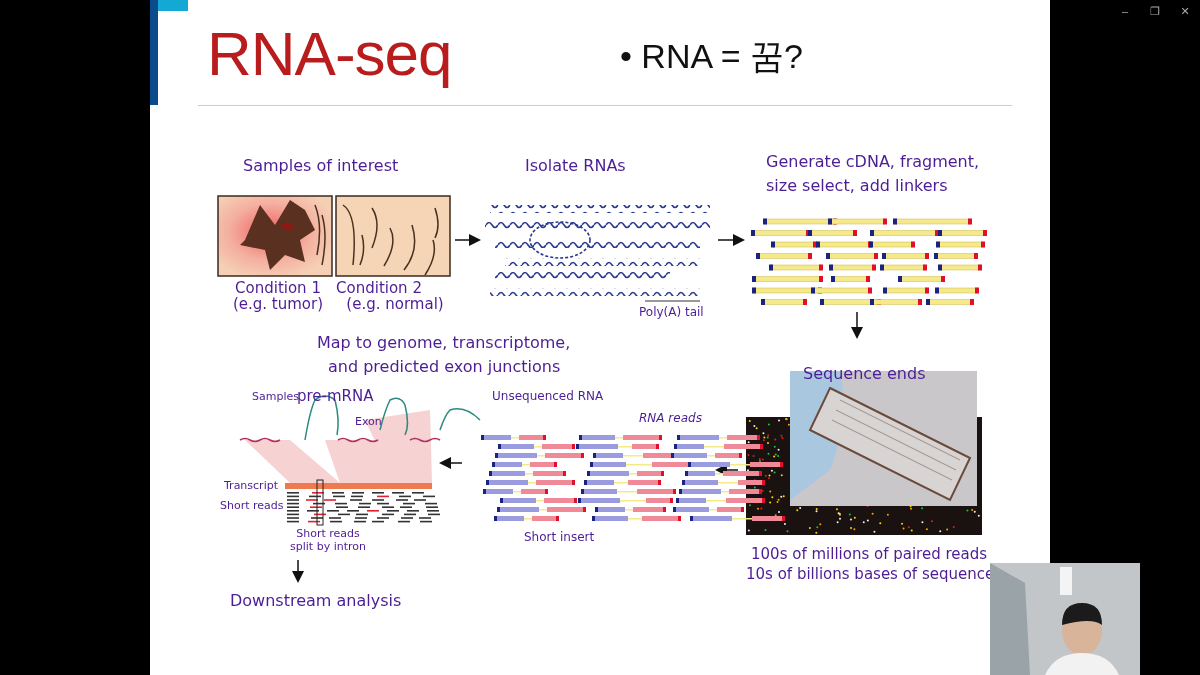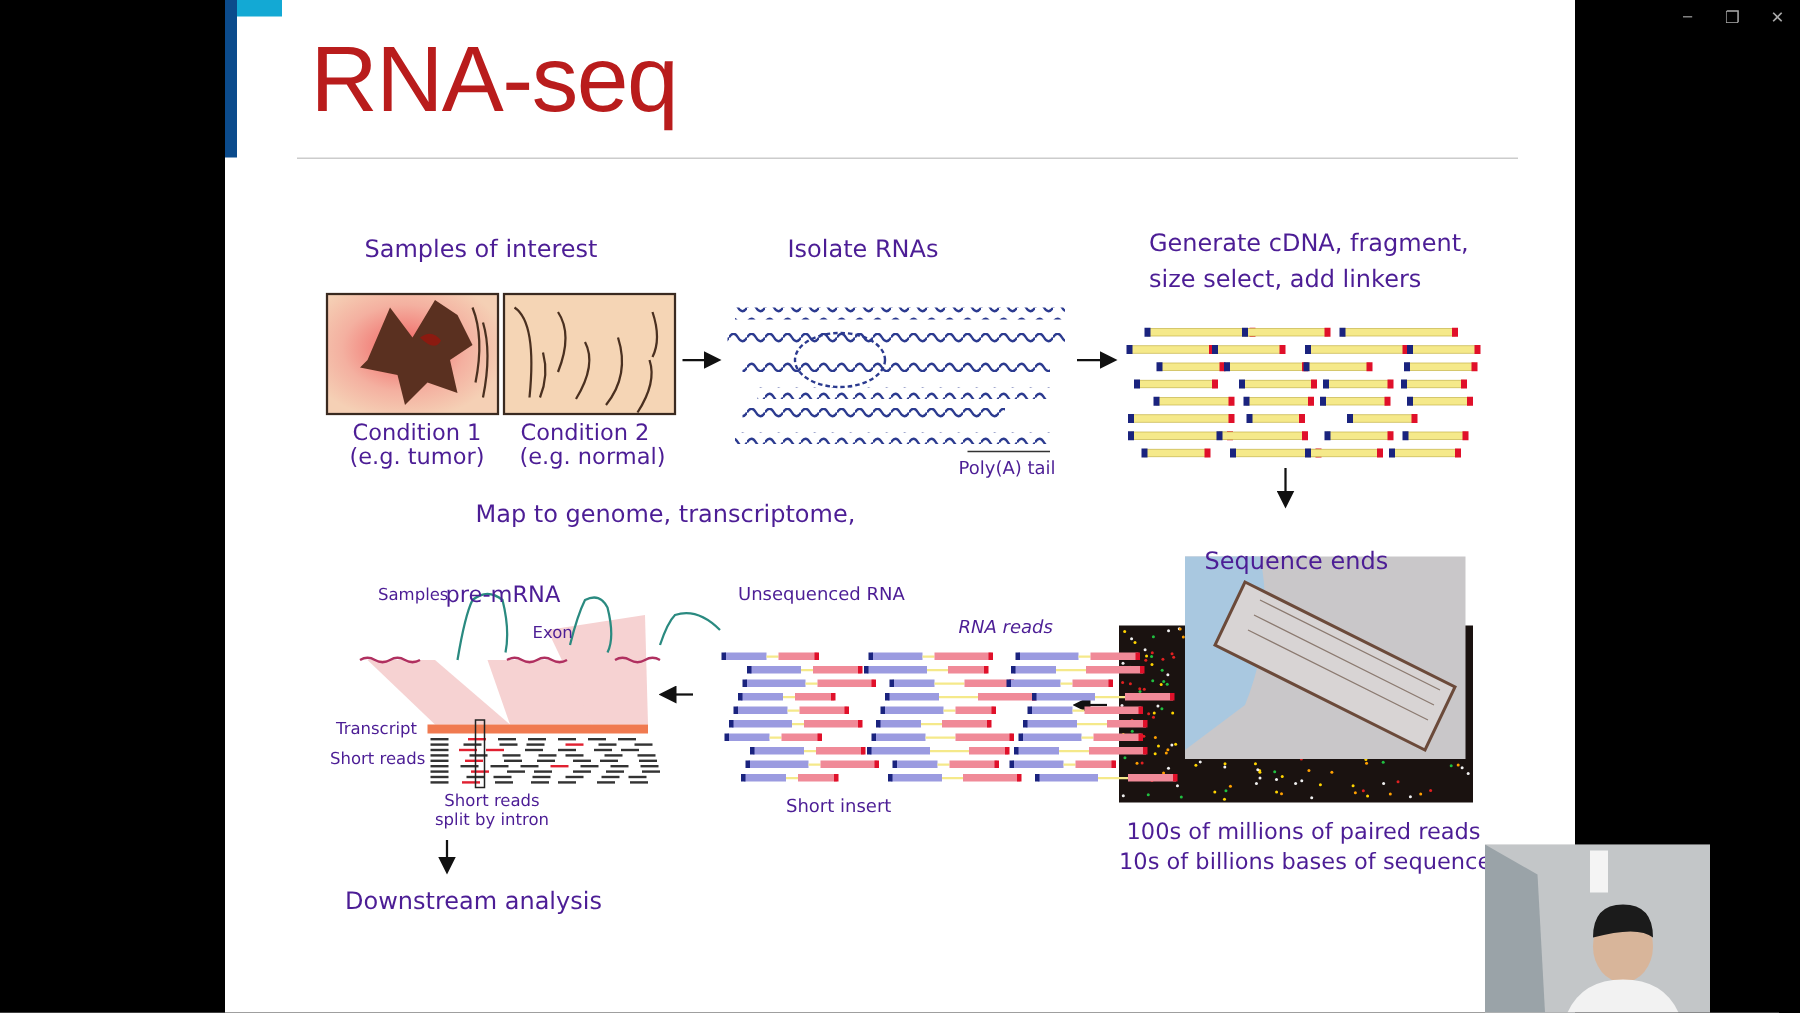--- a/index.html
+++ b/index.html
@@ -25,20 +25,21 @@
 <div class="win-controls">
   <div class="win-btn">–</div>
   <div class="win-btn">❐</div>
   <div class="win-btn">✕</div>
 </div>
 
 <div class="slide">
   <div class="accent-dark"></div>
   <div class="accent-light"></div>
   <div class="title">RNA-seq</div>
+  <div class="bullet">• RNA = 꿈?</div>
   <div class="title-rule"></div>
 
   <svg width="900" height="675">
     <defs>
       <radialGradient id="tumorGlow" cx="0.45" cy="0.45" r="0.6">
         <stop offset="0" stop-color="#f06060"></stop>
         <stop offset="0.6" stop-color="#f4b0a0"></stop>
         <stop offset="1" stop-color="#f5d0b5"></stop>
       </radialGradient>
       <marker id="arr" markerWidth="8" markerHeight="8" refX="6" refY="4" orient="auto">
@@ -517,38 +518,39 @@
           <rect x="270" y="520.8" width="12" height="1.6" fill="#333"></rect>
         </g>
       <rect x="167" y="480" width="6" height="45" fill="none" stroke="#222" stroke-width="1"></rect>
     </g>
     <line x1="148" y1="560" x2="148" y2="580" stroke="#111" stroke-width="1.5" marker-end="url(#arr)"></line>
   </svg>
 
   <div class="lbl l16" style="left:93px;top:156px;">Samples of interest</div>
   <div class="lbl l15 center" style="left:78px;top:279px;width:100px;">Condition 1</div>
   <div class="lbl l15 center" style="left:78px;top:295px;width:100px;">(e.g. tumor)</div>
-  <div class="lbl l15 center" style="left:190px;top:279px;width:100px;">Condition 2</div>
+  <div class="lbl l15 center" style="left:179px;top:279px;width:100px;">Condition 2</div>
   <div class="lbl l15 center" style="left:195px;top:295px;width:100px;">(e.g. normal)</div>
 
   <div class="lbl l16" style="left:375px;top:156px;">Isolate RNAs</div>
   <div class="lbl l12" style="left:489px;top:305px;">Poly(A) tail</div>
 
   <div class="lbl l16" style="left:616px;top:152px;">Generate cDNA, fragment,</div>
   <div class="lbl l16" style="left:616px;top:176px;">size select, add linkers</div>
 
   <div class="lbl l16" style="left:653px;top:345px;margin-top:19px;">Sequence ends</div>
   <div class="lbl l15" style="left:601px;top:545px;">100s of millions of paired reads</div>
   <div class="lbl l15" style="left:596px;top:565px;">10s of billions bases of sequence</div>
 
   <div class="lbl l12" style="left:342px;top:389px;">Unsequenced RNA</div>
   <div class="lbl l12" style="left:489px;top:411px;font-style:italic;">RNA reads</div>
   <div class="lbl l12" style="left:374px;top:530px;">Short insert</div>
 
   <div class="lbl l16" style="left:167px;top:333px;">Map to genome, transcriptome,</div>
+  <div class="lbl l16" style="left:178px;top:357px;">and predicted exon junctions</div>
   <div class="lbl l12" style="left:102px;top:390px;font-size:11px;">Samples</div>
   <div class="lbl l15" style="left:147px;top:387px;">pre-mRNA</div>
   <div class="lbl l12" style="left:205px;top:415px;font-size:11px;">Exon</div>
   <div class="lbl l12" style="left:74px;top:479px;font-size:11px;">Transcript</div>
   <div class="lbl l12" style="left:70px;top:499px;font-size:11px;">Short reads</div>
   <div class="lbl l12 center" style="left:128px;top:527px;width:100px;font-size:11px;">Short reads</div>
   <div class="lbl l12 center" style="left:128px;top:540px;width:100px;font-size:11px;">split by intron</div>
 
   <div class="lbl l16" style="left:80px;top:591px;">Downstream analysis</div>
 </div>

